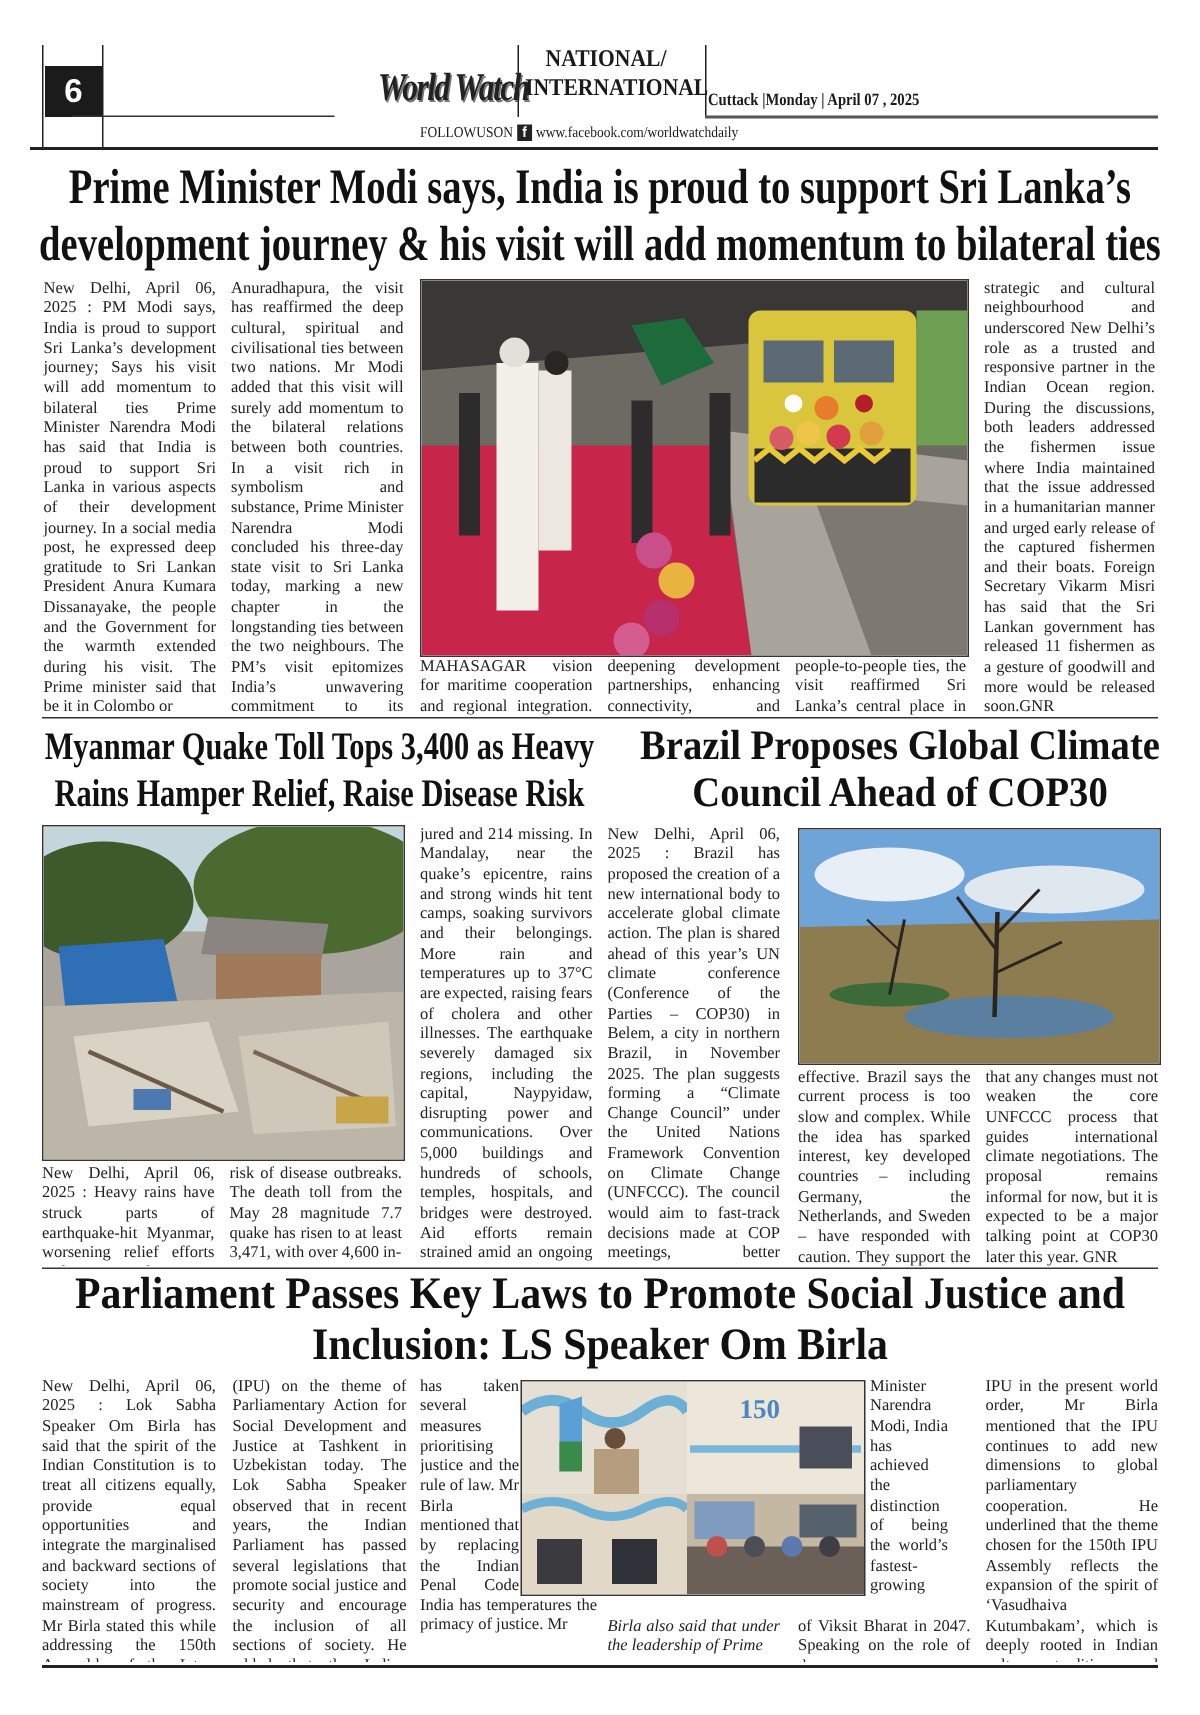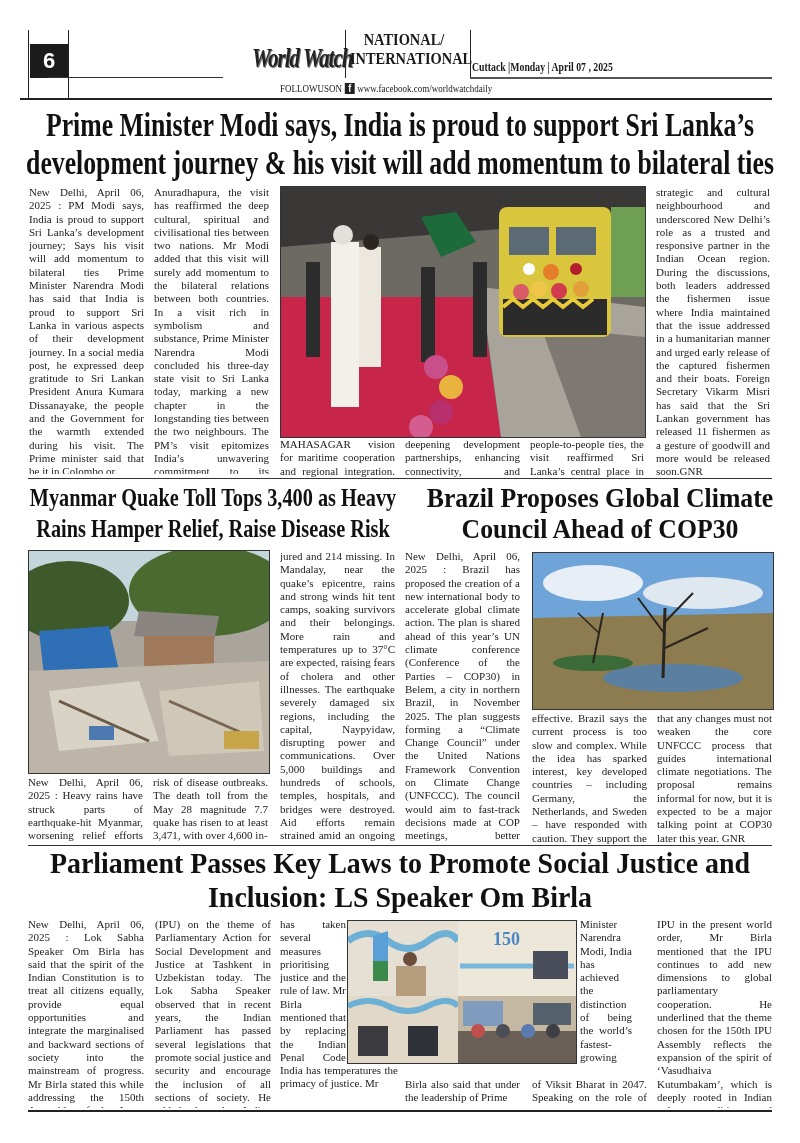--- a/index.html
+++ b/index.html
@@ -155,17 +155,17 @@
     <rect x="110" y="75" width="118" height="67" fill="#c4b8a2"></rect>
     <rect x="115" y="80" width="40" height="25" fill="#7f9bbd"></rect>
     <rect x="185" y="82" width="38" height="22" fill="#55626d"></rect>
     <rect x="110" y="110" width="118" height="32" fill="#6a6058"></rect>
     <circle cx="130" cy="110" r="7" fill="#c0504d"></circle>
       <circle cx="155" cy="110" r="7" fill="#4d4d55"></circle>
       <circle cx="180" cy="110" r="7" fill="#5a7ab0"></circle>
       <circle cx="205" cy="110" r="7" fill="#3e3e44"></circle>
   </svg>
 </div>
-<div class="abs col" style="left:405px;top:1078px;width:115px;height:30px;">Birla also said that under the leadership of Prime</div>
+<div class="abs col" style="left:405px;top:1078px;width:115px;height:30px;font-style:italic;">Birla also said that under the leadership of Prime</div>
 <div class="abs col" style="left:580px;top:918px;width:52px;height:146px;">Minister Narendra Modi, India has achieved the distinction of being the world’s fastest-growing major economy and is rapidly progressing towards its goal</div>
 <div class="abs col" style="left:532px;top:1078px;width:115px;height:30px;">of Viksit Bharat in 2047. Speaking on the role of the</div>
 <div class="abs col" style="left:657px;top:918px;width:115px;height:190px;">IPU in the present world order, Mr Birla mentioned that the IPU continues to add new dimensions to global parliamentary cooperation. He underlined that the theme chosen for the 150th IPU Assembly reflects the expansion of the spirit of ‘Vasudhaiva Kutumbakam’, which is deeply rooted in Indian culture, tradition, and philosophy. GNR</div>
 <div class="abs hline" style="left:28px;top:1110px;width:744px;height:2px;background:#222;"></div>
 
 </body></html>

